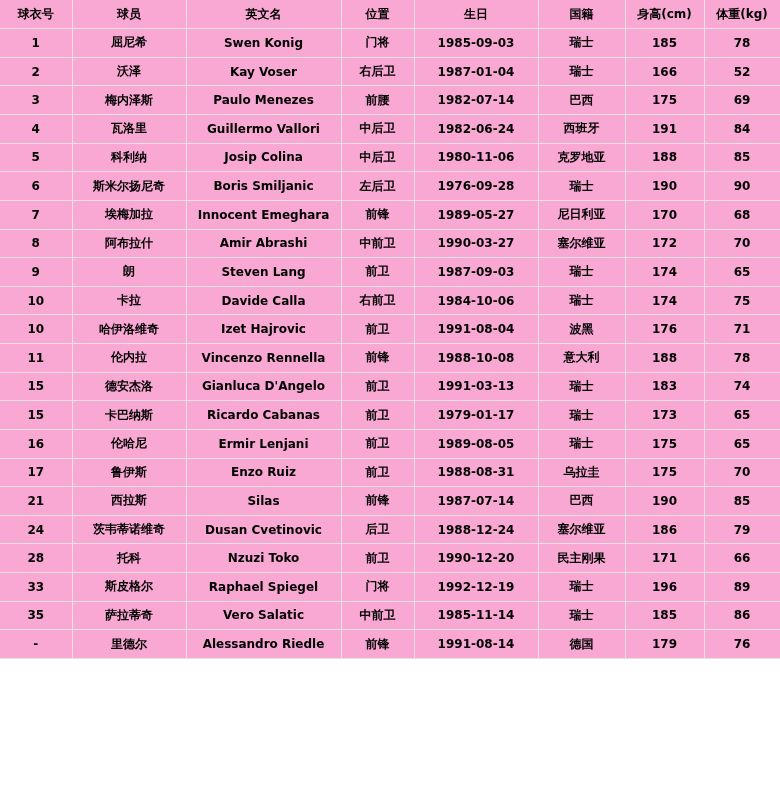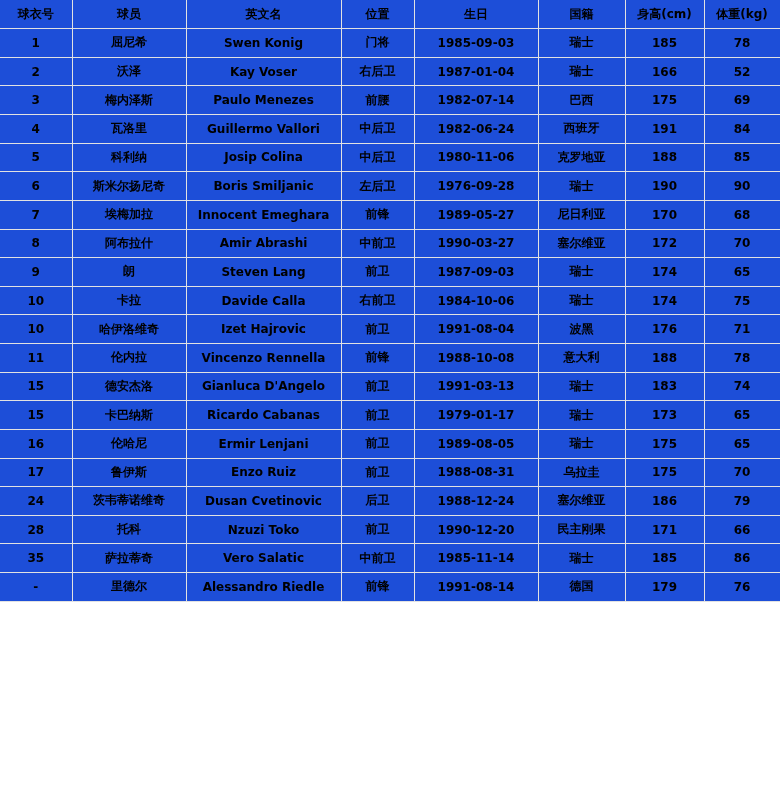--- a/index.html
+++ b/index.html
@@ -9,21 +9,21 @@
   }
   body {
     width: 780px;
     height: 802px;
     overflow: hidden;
   }
   table.roster {
     border-collapse: collapse;
     table-layout: fixed;
     width: 780px;
-    background: #1d4ed8;
+    background: #f9a8d4;
     font-family: "DejaVu Sans", "Liberation Sans", sans-serif;
     font-size: 12px;
     font-weight: bold;
     color: #000000;
   }
   table.roster tr {
     height: 28.64px;
   }
   table.roster th,
   table.roster td {
@@ -224,40 +224,60 @@
         <td>17</td>
         <td>鲁伊斯</td>
         <td>Enzo Ruiz</td>
         <td>前卫</td>
         <td>1988-08-31</td>
         <td>乌拉圭</td>
         <td>175</td>
         <td>70</td>
       </tr>
       <tr>
+        <td>21</td>
+        <td>西拉斯</td>
+        <td>Silas</td>
+        <td>前锋</td>
+        <td>1987-07-14</td>
+        <td>巴西</td>
+        <td>190</td>
+        <td>85</td>
+      </tr>
+      <tr>
         <td>24</td>
         <td>茨韦蒂诺维奇</td>
         <td>Dusan Cvetinovic</td>
         <td>后卫</td>
         <td>1988-12-24</td>
         <td>塞尔维亚</td>
         <td>186</td>
         <td>79</td>
       </tr>
       <tr>
         <td>28</td>
         <td>托科</td>
         <td>Nzuzi Toko</td>
         <td>前卫</td>
         <td>1990-12-20</td>
         <td>民主刚果</td>
         <td>171</td>
         <td>66</td>
       </tr>
       <tr>
+        <td>33</td>
+        <td>斯皮格尔</td>
+        <td>Raphael Spiegel</td>
+        <td>门将</td>
+        <td>1992-12-19</td>
+        <td>瑞士</td>
+        <td>196</td>
+        <td>89</td>
+      </tr>
+      <tr>
         <td>35</td>
         <td>萨拉蒂奇</td>
         <td>Vero Salatic</td>
         <td>中前卫</td>
         <td>1985-11-14</td>
         <td>瑞士</td>
         <td>185</td>
         <td>86</td>
       </tr>
       <tr>

